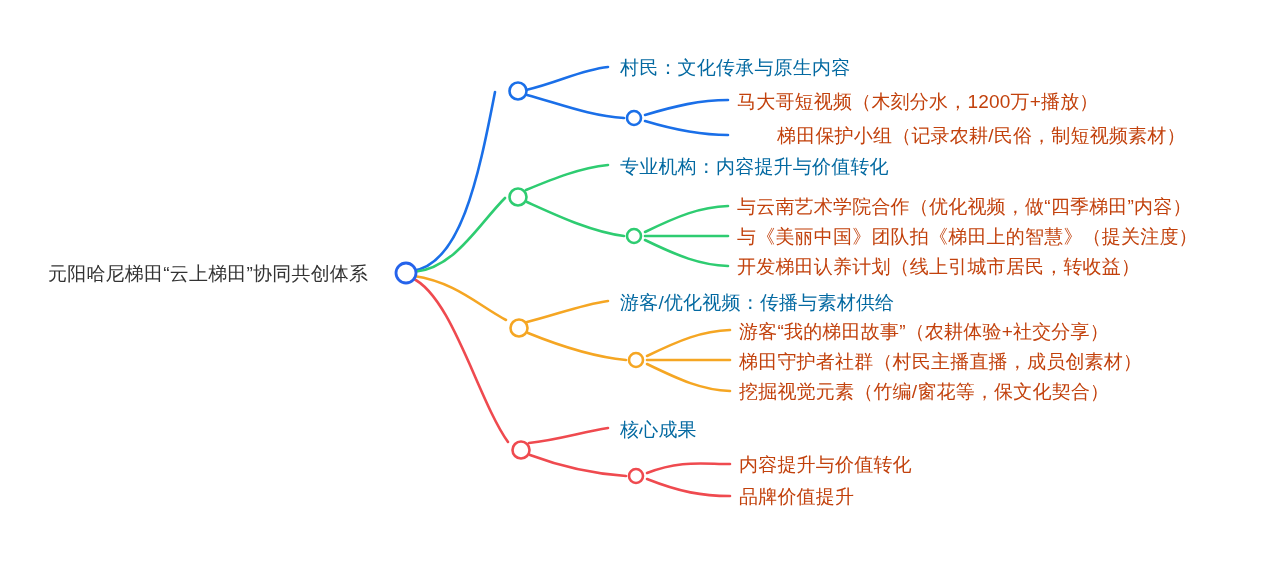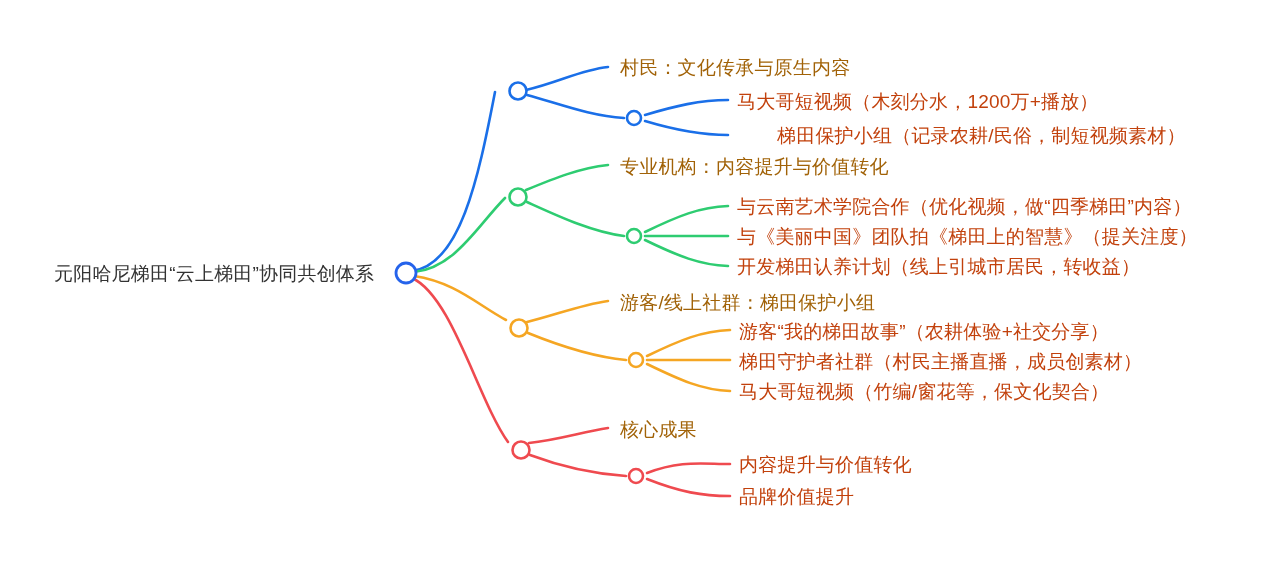--- a/index.html
+++ b/index.html
@@ -32,21 +32,21 @@
     line-height: 1;
     letter-spacing: 0.2px;
     transform: translateY(-50%);
   }
   .root-label {
     font-size: 19px;
     color: #333333;
   }
   .branch-label {
     font-size: 19px;
-    color: #a16207;
+    color: #0369a1;
   }
   .leaf-label {
     font-size: 19px;
     color: #c2410c;
   }
 </style>
 </head>
 <body>
 
 <div id="canvas">
@@ -91,33 +91,33 @@
       <path d="M 530,455 C 562,467 596,474 626,476" fill="none" stroke="#ef4a4f" stroke-width="2.6" stroke-linecap="round"></path>
       <path d="M 647,473 C 680,460 702,464 730,464" fill="none" stroke="#ef4a4f" stroke-width="2.6" stroke-linecap="round"></path>
       <path d="M 647,479 C 680,492 702,496 730,496" fill="none" stroke="#ef4a4f" stroke-width="2.6" stroke-linecap="round"></path>
       <circle cx="521" cy="450" r="8.5" fill="#ffffff" stroke="#ef4a4f" stroke-width="2.6"></circle>
       <circle cx="636" cy="476" r="7" fill="#ffffff" stroke="#ef4a4f" stroke-width="2.6"></circle>
     </g>
 
     <circle cx="406" cy="273" r="10" fill="#ffffff" stroke="#2563eb" stroke-width="2.8"></circle>
   </svg>
 
-  <div class="node-label root-label" style="left:54px; top:273px;text-align:center;">元阳哈尼梯田“云上梯田”协同共创体系</div>
+  <div class="node-label root-label" style="left:48px; top:273px;text-align:center;">元阳哈尼梯田“云上梯田”协同共创体系</div>
 
   <div class="node-label branch-label" style="left:620px; top:67px;">村民：文化传承与原生内容</div>
   <div class="node-label leaf-label" style="left:737px; top:101px;">马大哥短视频（木刻分水，1200万+播放）</div>
   <div class="node-label leaf-label" style="left:737px; top:135px;margin-left:40px;">梯田保护小组（记录农耕/民俗，制短视频素材）</div>
 
   <div class="node-label branch-label" style="left:620px; top:166px;">专业机构：内容提升与价值转化</div>
   <div class="node-label leaf-label" style="left:737px; top:206px;">与云南艺术学院合作（优化视频，做“四季梯田”内容）</div>
   <div class="node-label leaf-label" style="left:737px; top:266px;">开发梯田认养计划（线上引城市居民，转收益）</div>
   <div class="node-label leaf-label" style="left:737px; top:236px;">与《美丽中国》团队拍《梯田上的智慧》（提关注度）</div>
 
-  <div class="node-label branch-label" style="left:620px; top:302px;">游客/线上社群：梯田保护小组</div>
+  <div class="node-label branch-label" style="left:620px; top:302px;">游客/优化视频：传播与素材供给</div>
   <div class="node-label leaf-label" style="left:739px; top:331px;">游客“我的梯田故事”（农耕体验+社交分享）</div>
   <div class="node-label leaf-label" style="left:739px; top:361px;">梯田守护者社群（村民主播直播，成员创素材）</div>
-  <div class="node-label leaf-label" style="left:739px; top:391px;">马大哥短视频（竹编/窗花等，保文化契合）</div>
+  <div class="node-label leaf-label" style="left:739px; top:391px;">挖掘视觉元素（竹编/窗花等，保文化契合）</div>
 
   <div class="node-label branch-label" style="left:620px; top:429px;">核心成果</div>
   <div class="node-label leaf-label" style="left:739px; top:464px;">内容提升与价值转化</div>
   <div class="node-label leaf-label" style="left:739px; top:496px;font-family:Liberation Serif, serif;">品牌价值提升</div>
 
 </div>
 
 </body></html>

